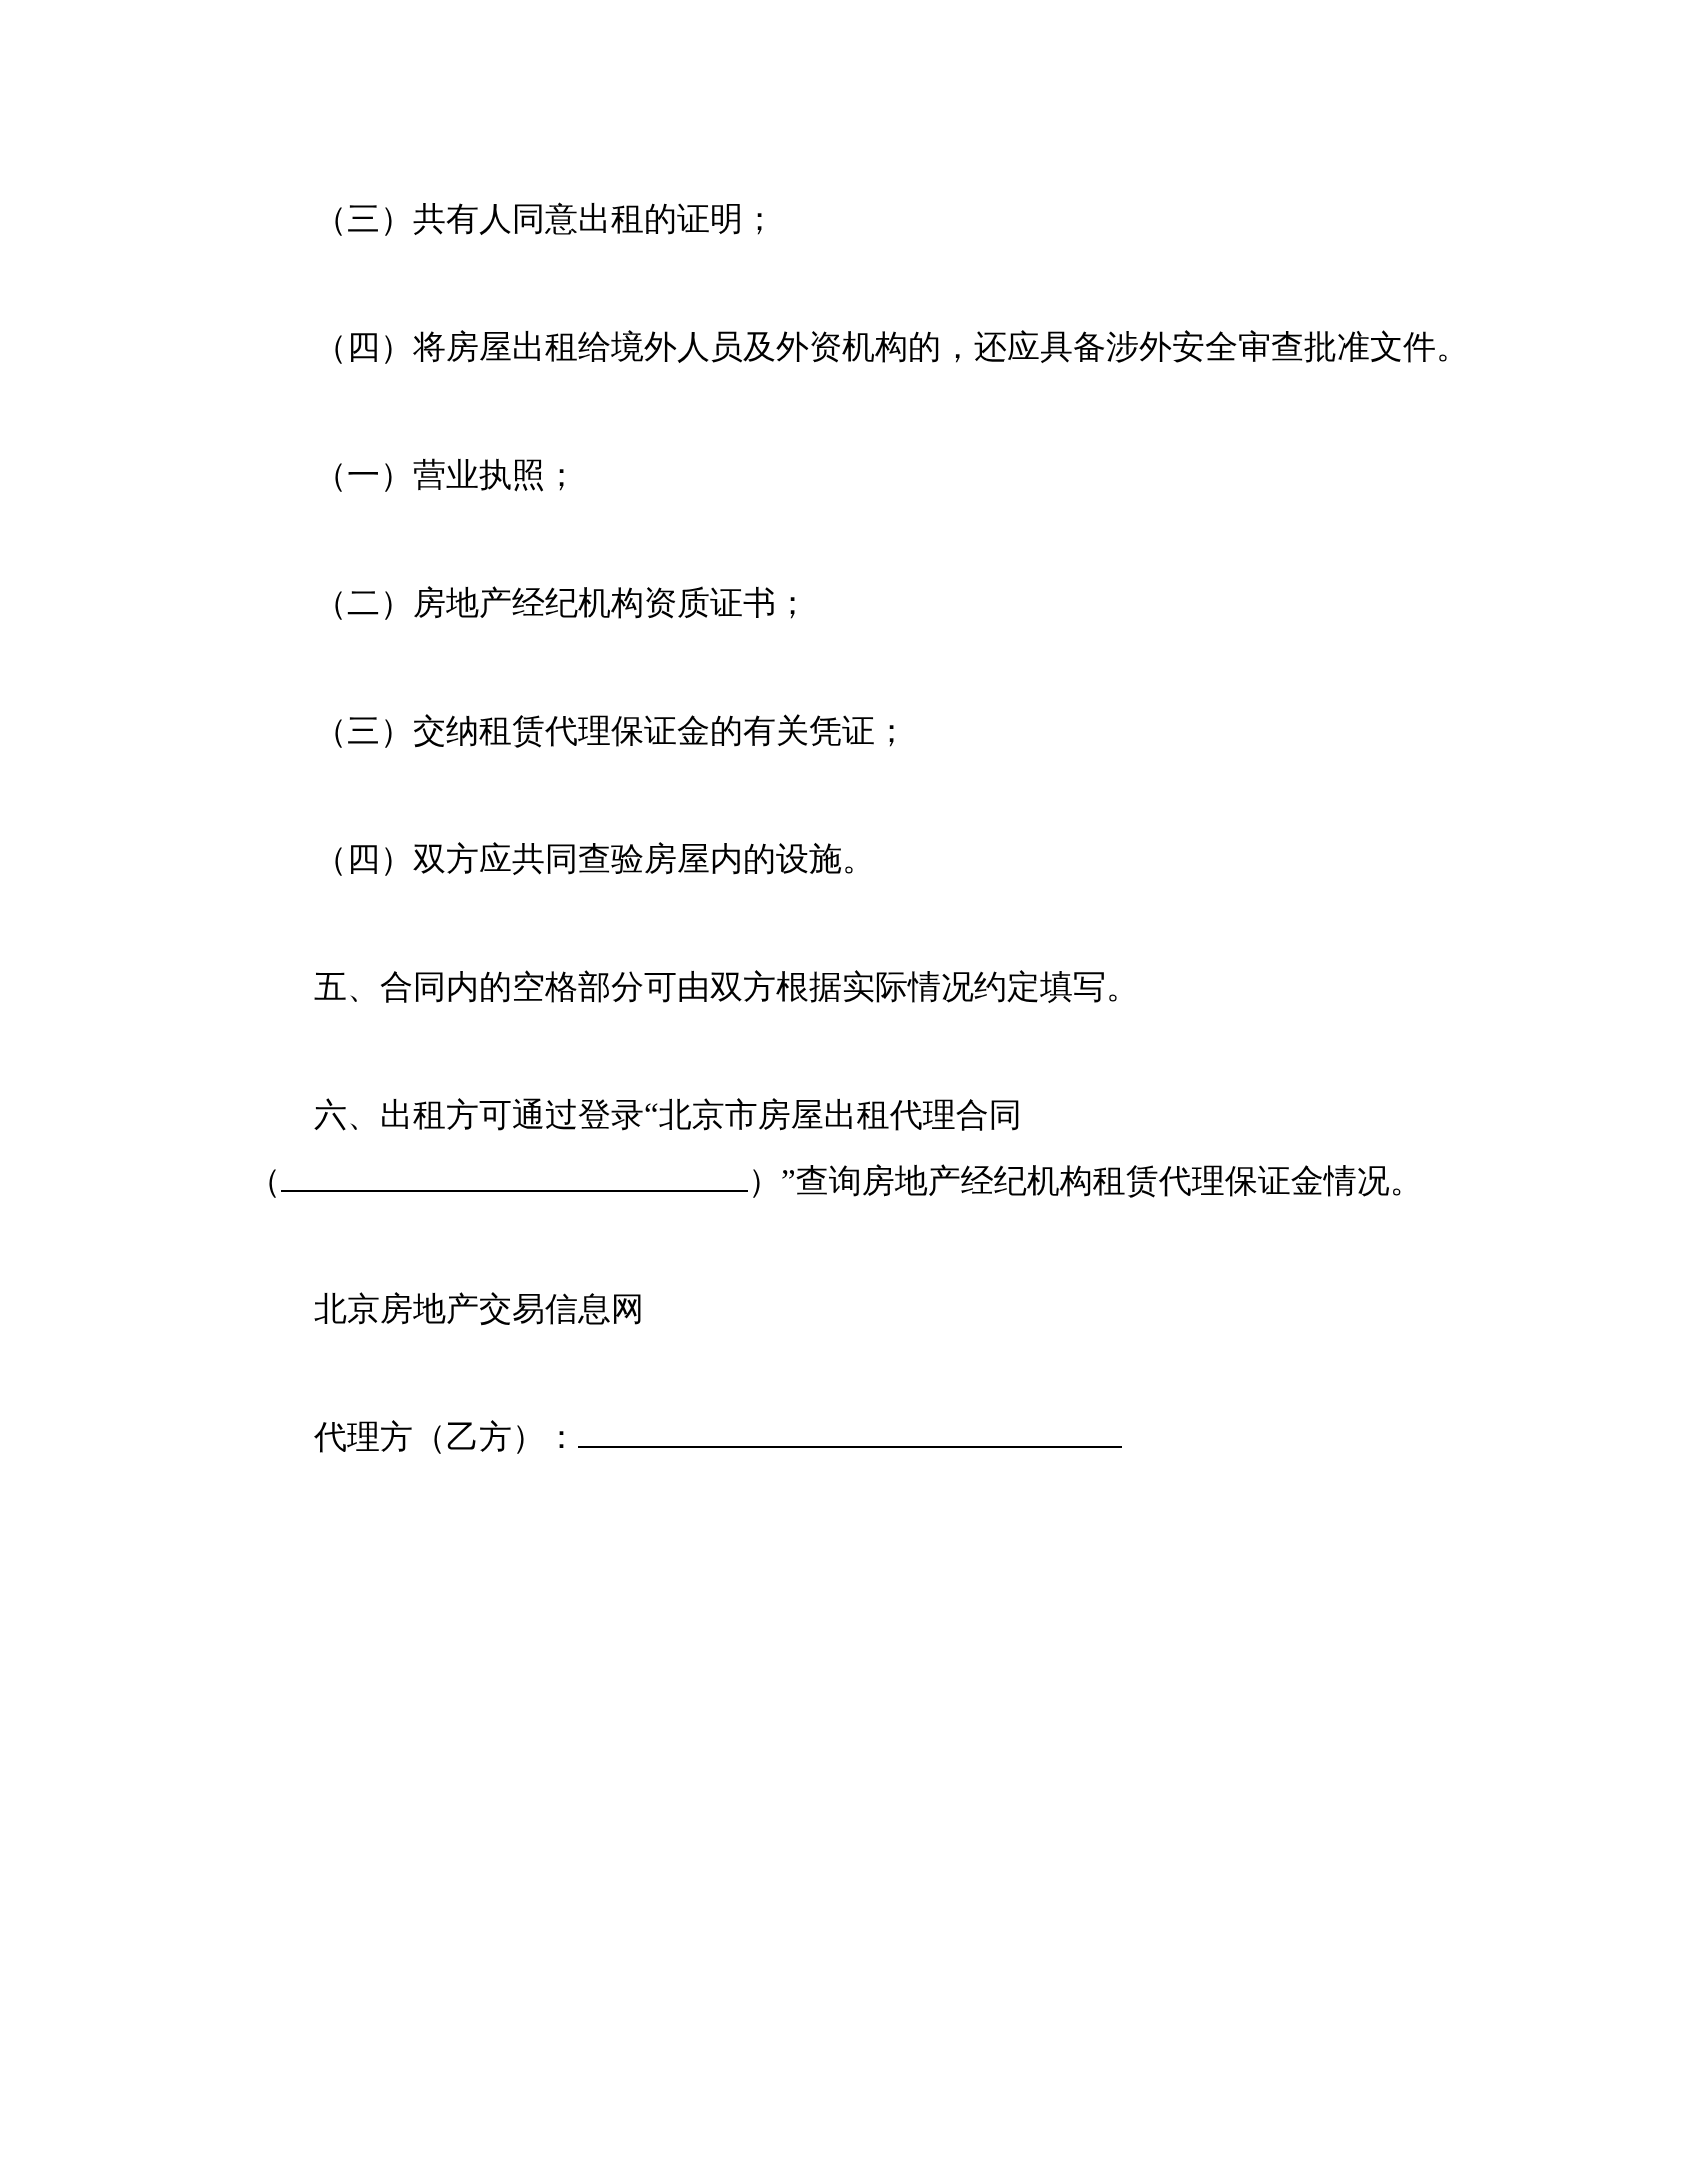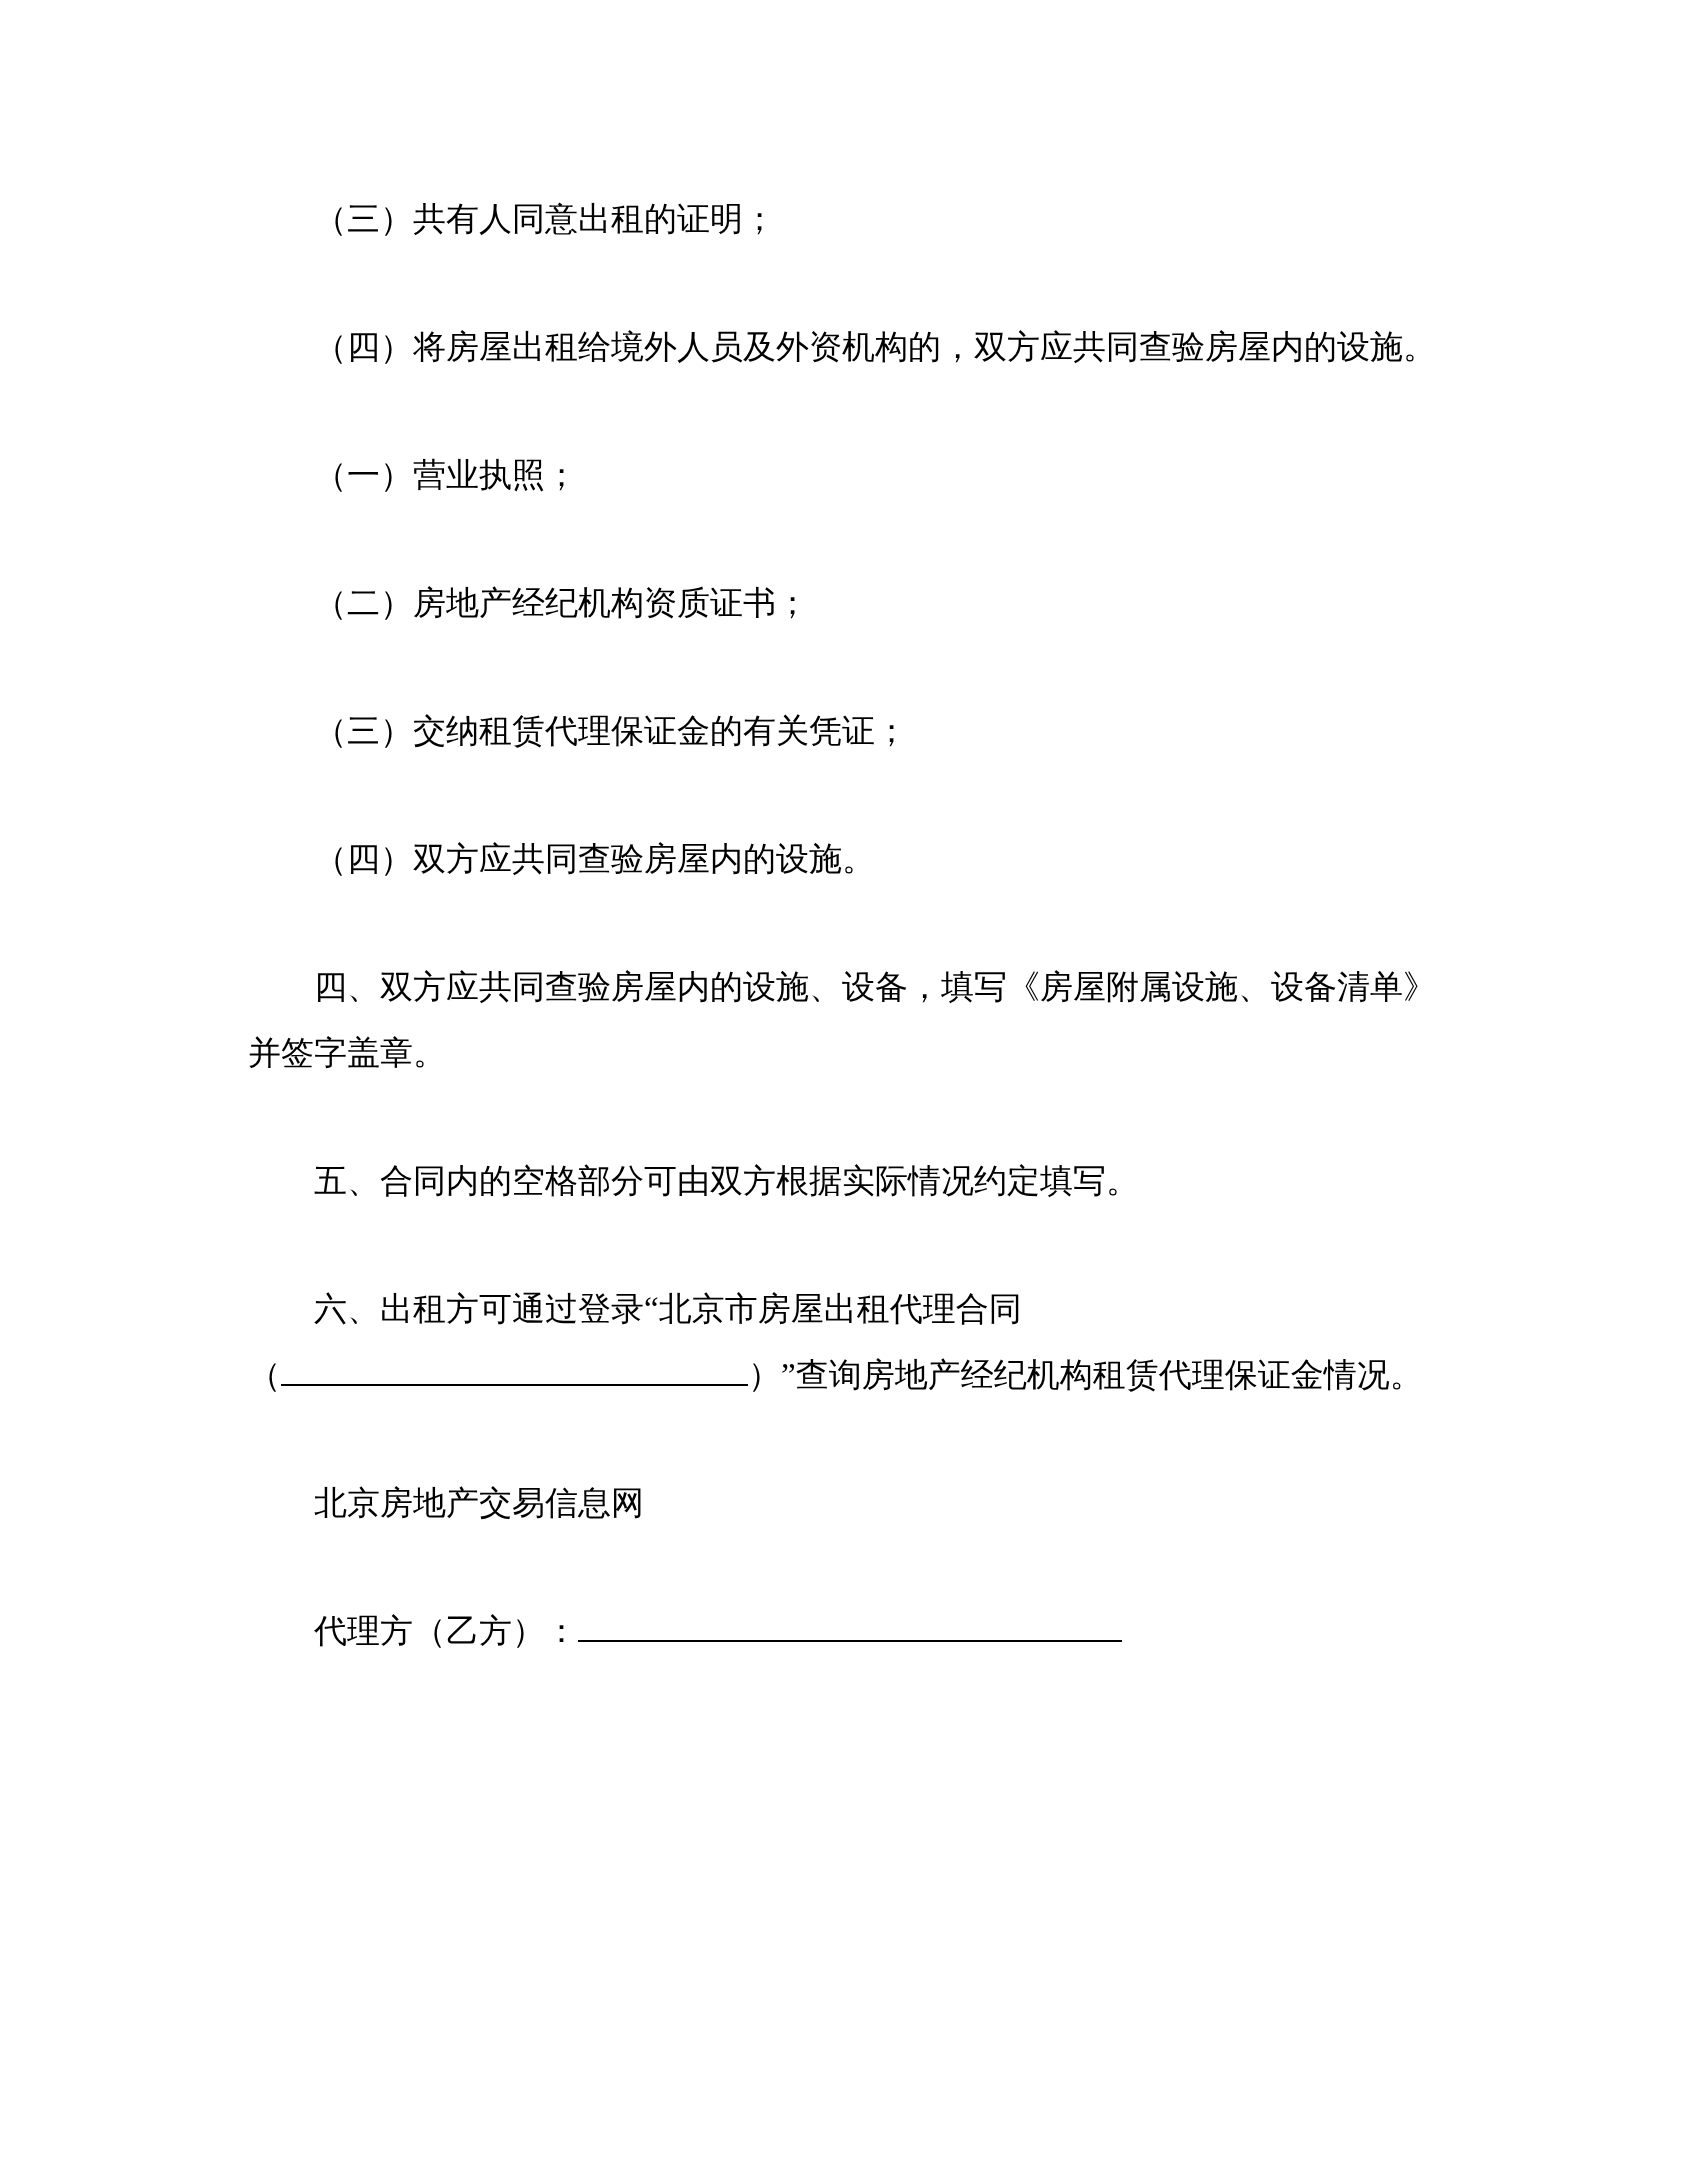--- a/index.html
+++ b/index.html
@@ -46,21 +46,21 @@
   <div>
 
     <div class="para">
       <div class="line indent">
         <span>（三）共有人同意出租的证明；</span>
       </div>
     </div>
 
     <div class="para">
       <div class="line indent">
-        <span>（四）将房屋出租给境外人员及外资机构的，双方应共同查验房屋内的设施。</span>
+        <span>（四）将房屋出租给境外人员及外资机构的，还应具备涉外安全审查批准文件。</span>
       </div>
     </div>
 
 
     <div class="para">
       <div class="line indent">
         <span>（一）营业执照；</span>
       </div>
     </div>
 
@@ -75,28 +75,20 @@
         <span>（三）交纳租赁代理保证金的有关凭证；</span>
       </div>
     </div>
 
     <div class="para">
       <div class="line indent">
         <span>（四）双方应共同查验房屋内的设施。</span>
       </div>
     </div>
 
-    <div class="para">
-      <div class="line indent">
-        <span>四、双方应共同查验房屋内的设施、设备，填写《房屋附属设施、设备清单》</span>
-      </div>
-      <div class="line">
-        <span>并签字盖章。</span>
-      </div>
-    </div>
 
     <div class="para">
       <div class="line indent">
         <span>五、合同内的空格部分可由双方根据实际情况约定填写。</span>
       </div>
     </div>
 
     <div class="para">
       <div class="line indent">
         <span>六、出租方可通过登录“北京市房屋出租代理合同</span>

